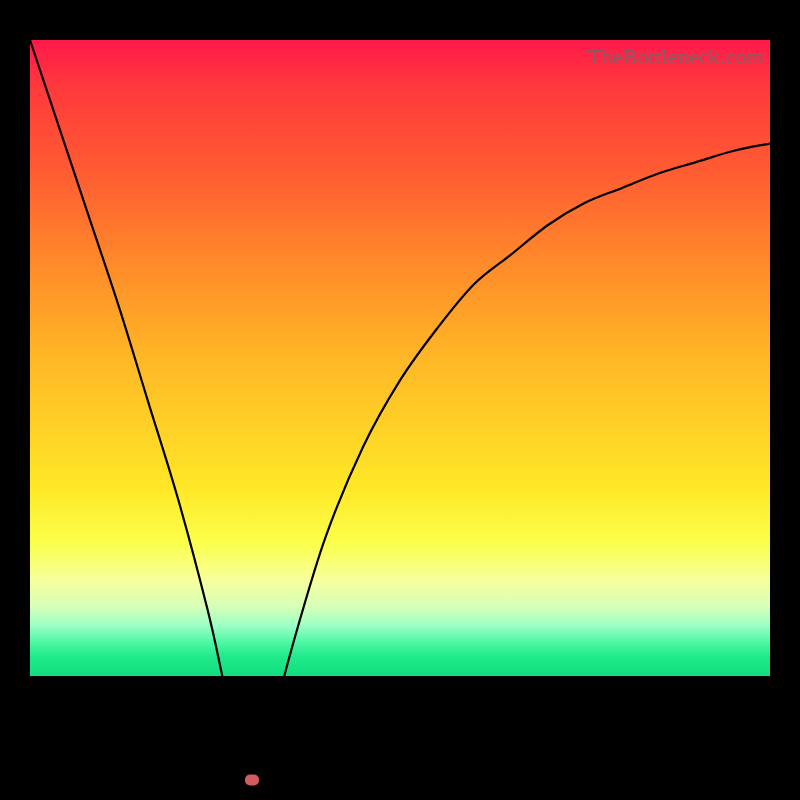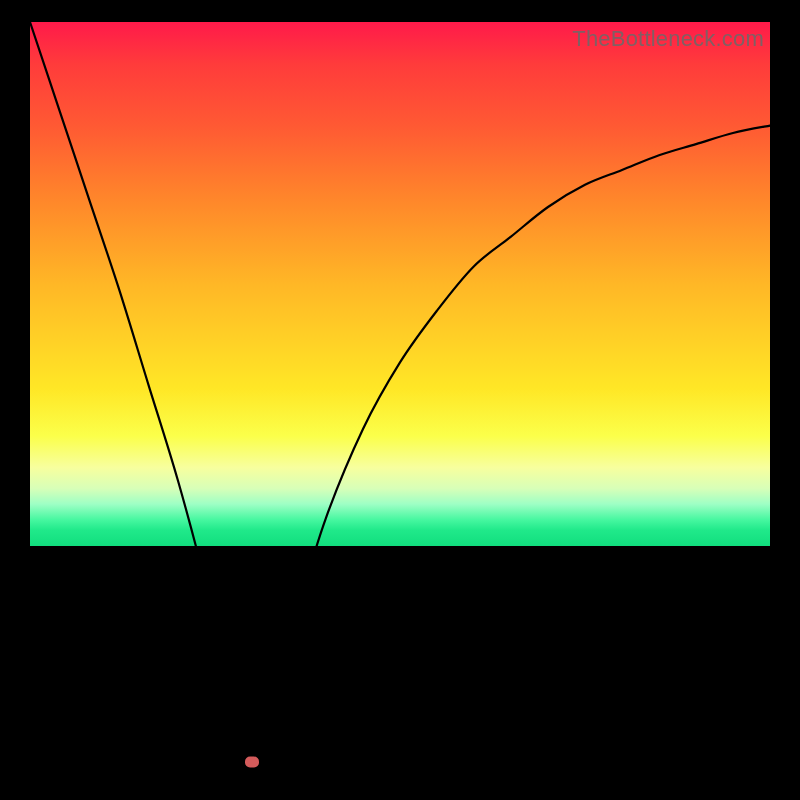--- a/index.html
+++ b/index.html
@@ -13,39 +13,40 @@
   }
   .frame {
     position: relative;
     width: 800px;
     height: 800px;
     background: #000;
   }
   .plot-area {
     position: absolute;
     left: 30px;
-    top: 22px;
+    top: 40px;
     width: 740px;
-    height: 524px;
+    height: 636px;
     background: linear-gradient(
       to bottom,
       #ff1a4a 0%,
       #ff3b3b 8%,
       #ff5a33 20%,
       #ff8a2a 35%,
       #ffb726 50%,
       #ffe726 70%,
       #fbff4a 79%,
       #f7ff9e 85%,
       #d8ffb8 89%,
       #9effc5 92%,
       #46f7a0 95%,
       #20e98a 97%,
       #11de7e 100%
     );
+    font-family: Liberation Serif, serif;
   }
   .watermark {
     position: absolute;
     top: 4px;
     right: 6px;
     font-size: 22px;
     font-weight: 500;
     letter-spacing: 0.2px;
     color: #6a6a6a;
     opacity: 0.85;

